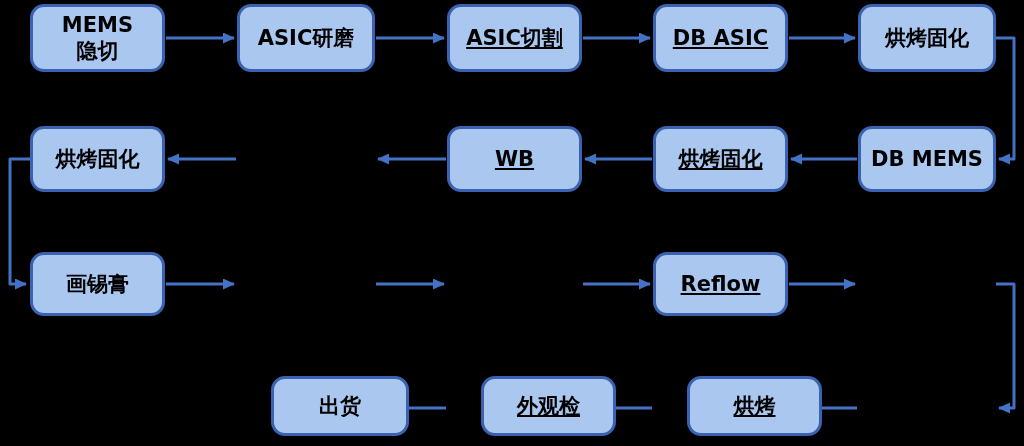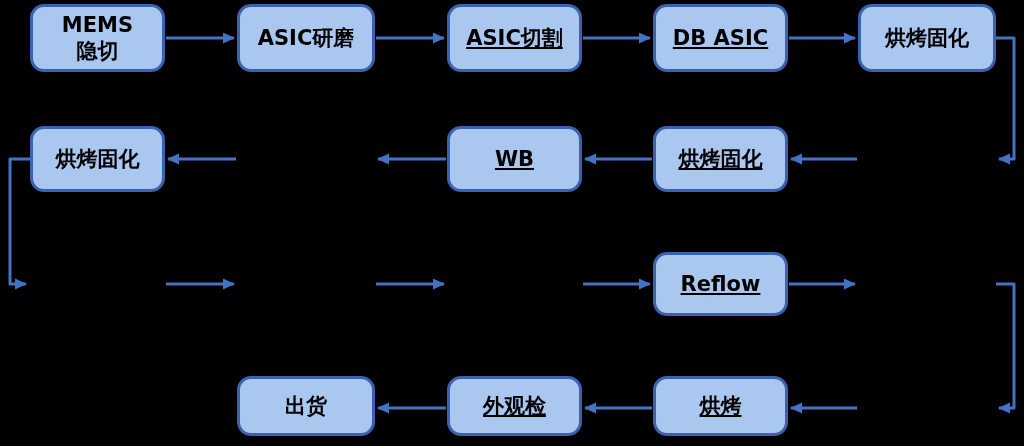--- a/index.html
+++ b/index.html
@@ -29,21 +29,21 @@
     line-height: 1.25;
   }
   .c1 { left: 30px;  width: 135px; }
   .c2 { left: 237px; width: 138px; }
   .c3 { left: 447px; width: 135px; text-decoration: underline; }
   .c4 { left: 653px; width: 135px; text-decoration: underline; }
   .c5 { left: 858px; width: 138px; }
   .r1 { top: 4px;   height: 68px; }
   .r2 { top: 126px; height: 66px; }
   .r3 { top: 252px; height: 64px; }
-  .r4 { top: 376px; height: 60px; }
+  .r4 { top: 376px; height: 60px; margin-left: 34px; }
 </style>
 </head>
 <body>
 
 <div class="canvas">
 
   <svg class="arrows" width="1024" height="446" viewBox="0 0 1024 446">
     <defs>
       <marker id="arr" markerUnits="userSpaceOnUse" markerWidth="14" markerHeight="12" refX="11" refY="5.5" orient="auto">
         <path d="M0,0 L12,5.5 L0,11 Z" fill="#4472C4"></path>
@@ -81,20 +81,22 @@
   <div class="node r1 c1">MEMS
 隐切</div>
   <div class="node r1 c2">ASIC研磨</div>
   <div class="node r1 c3">ASIC切割</div>
   <div class="node r1 c4">DB ASIC</div>
   <div class="node r1 c5">烘烤固化</div>
 
   <div class="node r2 c1">烘烤固化</div>
   <div class="node r2 c3">WB</div>
   <div class="node r2 c4">烘烤固化</div>
+  <div class="node r2 c5">DB MEMS</div>
 
+  <div class="node r3 c1">画锡膏</div>
   <div class="node r3 c4">Reflow</div>
 
   <div class="node r4 c2">出货</div>
   <div class="node r4 c3">外观检</div>
   <div class="node r4 c4">烘烤</div>
 
 </div>
 
 </body></html>

